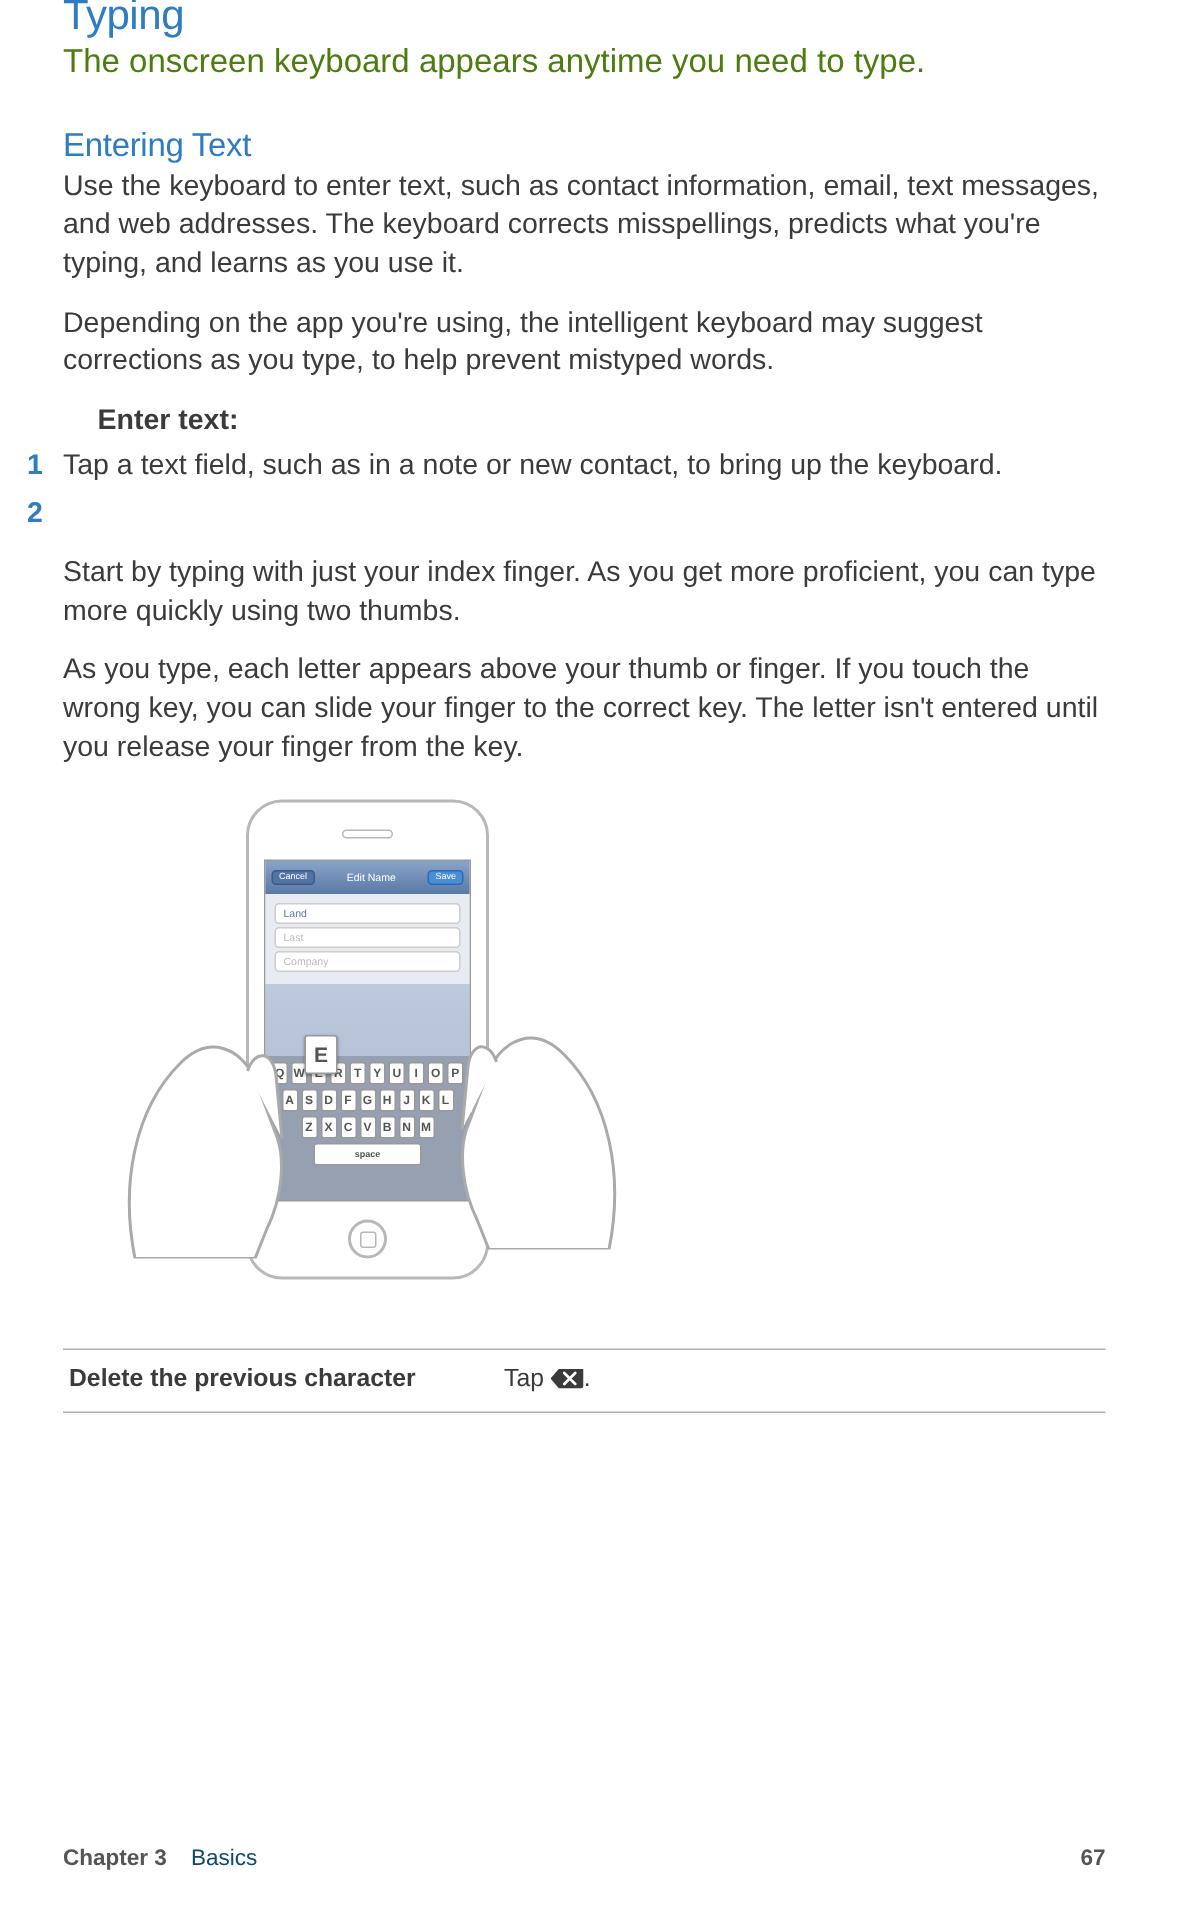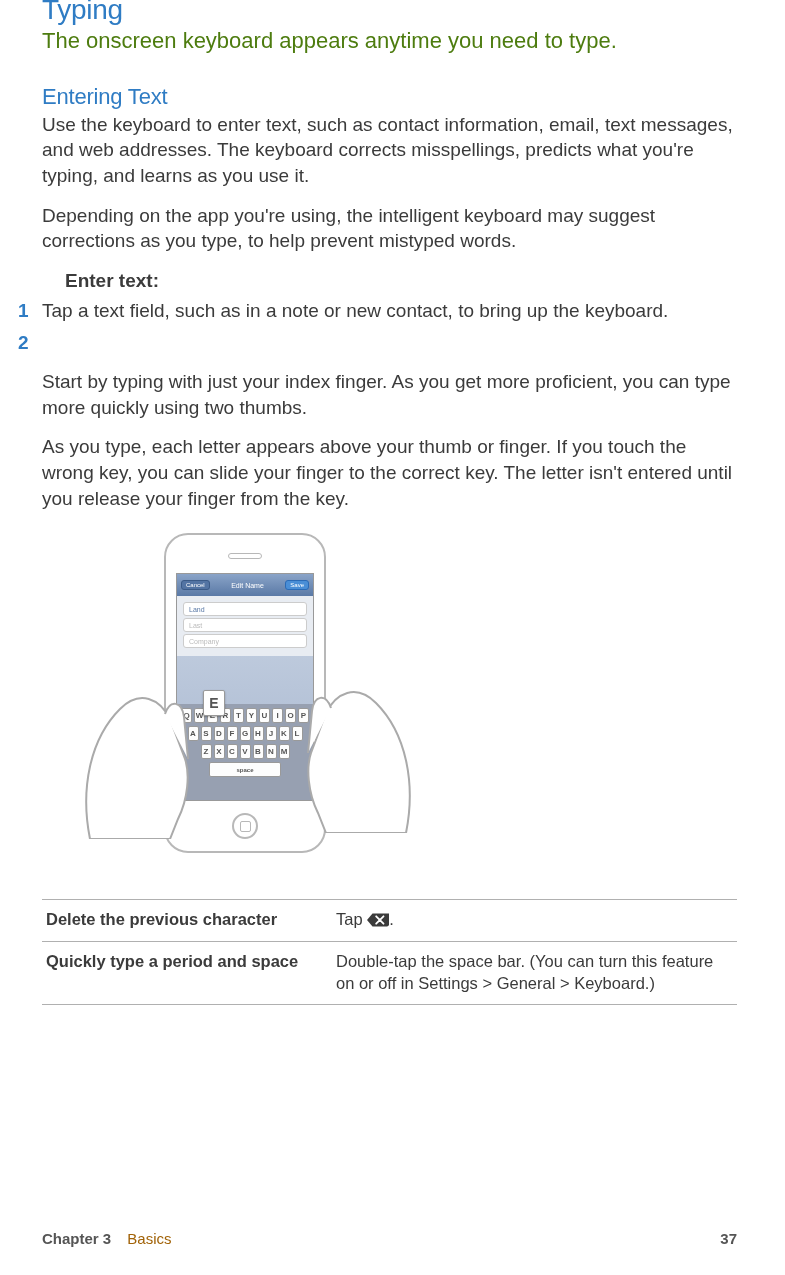--- a/index.html
+++ b/index.html
@@ -194,21 +194,21 @@
 
   .footer {
     position: absolute;
     left: 42px; right: 48px;
     bottom: 28px;
     display: flex;
     justify-content: space-between;
     font-size: 15px;
   }
   .footer .chap { font-weight: 600; color: #555; }
-  .footer .chap-title { color: #a16207; margin-left: 12px; }
+  .footer .chap-title { color: #0c4a6e; margin-left: 12px; }
   .footer .pg { font-weight: 600; color: #555; }
 </style>
 </head>
 <body>
 
 <div class="h1">Typing</div>
 <div class="sub">The onscreen keyboard appears anytime you need to type.</div>
 
 <div class="h2">Entering Text</div>
 <div class="para">Use the keyboard to enter text, such as contact information, email, text messages, and web addresses. The keyboard corrects misspellings, predicts what you're typing, and learns as you use it.</div>
@@ -302,26 +302,22 @@
     <td class="lab">Delete the previous character</td>
     <td>
       <span>Tap </span><span class="del-icon">
             <svg viewBox="0 0 24 14">
               <path d="M6 0 L24 0 Q24 0 24 2 L24 12 Q24 14 22 14 L6 14 L0 7 Z" fill="#3b3b3b"></path>
               <path d="M10 3 L18 11 M18 3 L10 11" stroke="#fff" stroke-width="2" stroke-linecap="round"></path>
             </svg>
           </span><span>.</span>
     </td>
   </tr>
-  <tr>
-    <td class="lab">Quickly type a period and space</td>
-    <td>Double-tap the space bar. (You can turn this feature on or off in Settings &gt; General &gt; Keyboard.)</td>
-  </tr>
 </tbody>
   </table>
 
 <div class="footer">
   <div>
     <span class="chap">Chapter 3</span>
     <span class="chap-title">Basics</span>
   </div>
-  <div class="pg">37</div>
+  <div class="pg">67</div>
 </div>
 
 </body></html>

